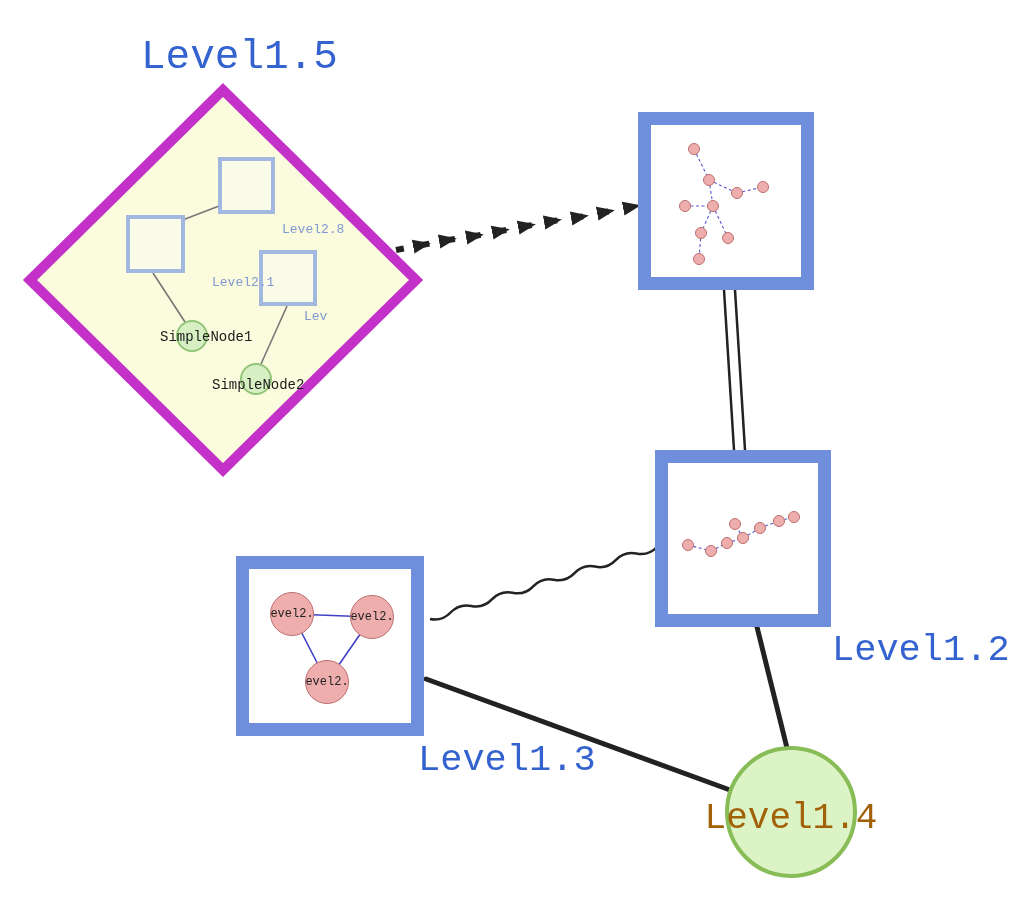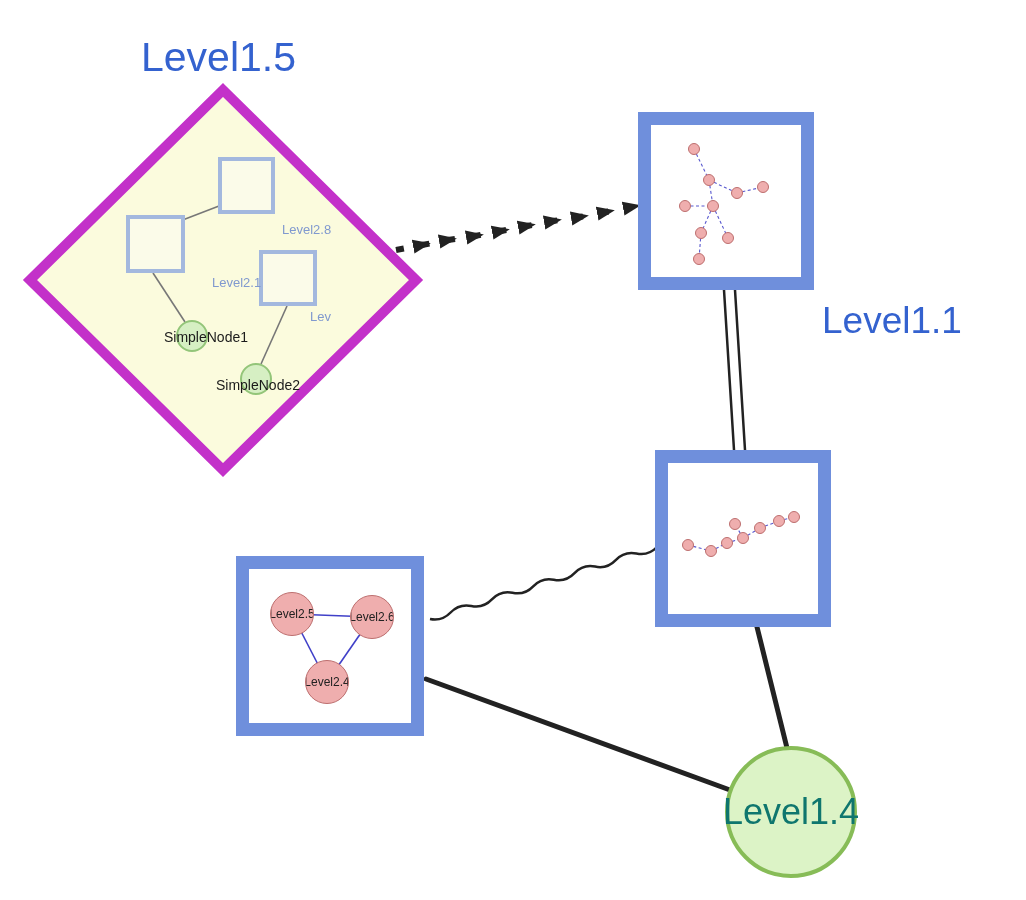--- a/index.html
+++ b/index.html
@@ -1,18 +1,18 @@
 <!DOCTYPE html>
 <html style="--label-blue: #3462cf; --group-border: #6f8fdc; --diamond-stroke: #c331c9; --diamond-fill: #fbfbdd; --square-border: #a3b8de; --square-fill: #fbfbe9; --inner-label-blue: #8099cf; --green-fill: #d6efc3; --green-border: #93c579; --l14-fill: #dcf3c6; --l14-border: #87bc57; --pink-fill: #efaeae; --pink-border: #bd6e6e; --edge-color: #222222; --inner-edge-blue: #5858cf; --triangle-edge-blue: #4040c8; --diamond-inner-edge: #777777;"><head>
 <meta charset="utf-8">
 <style>
   html,body{margin:0;padding:0;background:#fff;}
   .canvas{
     position:relative;width:1026px;height:900px;background:#ffffff;overflow:hidden;
-    font-family:Liberation Sans, sans-serif;
+    font-family:Liberation Mono, monospace;
   }
   .layer{position:absolute;left:0;top:0;}
   svg{display:block;}
 
   
   .arrow-edge{fill:none;stroke:var(--edge-color);stroke-width:6;stroke-dasharray:8 18;}
   #edge-layer marker path{fill:var(--edge-color);stroke:none;}
   .thin-edge{fill:none;stroke:var(--edge-color);stroke-width:2.5;}
   .thick-edge{fill:none;stroke:var(--edge-color);stroke-width:5;stroke-linecap:round;}
   .inner-edge{stroke:var(--diamond-inner-edge);stroke-width:1.6;}
@@ -20,21 +20,21 @@
   .mini-edge{stroke:var(--inner-edge-blue);stroke-width:1.1;stroke-dasharray:3 2.5;}
   .mini-node{fill:var(--pink-fill);stroke:var(--pink-border);stroke-width:1;}
 
   
   .diamond{fill:var(--diamond-fill);stroke:var(--diamond-stroke);stroke-width:10;stroke-linejoin:miter;}
 
   
   .big-label{position:absolute;color:var(--label-blue);font-size:37px;white-space:nowrap;}
   .inner-label{position:absolute;color:var(--inner-label-blue);font-size:13px;white-space:nowrap;}
   .node-label{position:absolute;color:#1b1b1b;font-size:14px;text-align:center;white-space:nowrap;}
-  .l14-label{position:absolute;color:#0f766e;font-size:36px;text-align:center;white-space:nowrap;}
+  .l14-label{position:absolute;color:#a16207;font-size:36px;text-align:center;white-space:nowrap;margin-top:7px;}
 
   
   .inner-square{position:absolute;box-sizing:border-box;background:var(--square-fill);border:4px solid var(--square-border);}
   .green-node{position:absolute;width:32px;height:32px;border-radius:50%;box-sizing:border-box;
     background:var(--green-fill);border:2px solid var(--green-border);}
   .group-box{position:absolute;box-sizing:border-box;background:#ffffff;border:13px solid var(--group-border);}
   .pink-node{position:absolute;width:44px;height:44px;border-radius:50%;box-sizing:border-box;
     background:var(--pink-fill);border:1.5px solid var(--pink-border);
     display:flex;align-items:center;justify-content:center;overflow:hidden;}
   .pink-node span{font-size:12px;color:#222;white-space:nowrap;}
@@ -72,21 +72,21 @@
   </svg>
 
   <div class="big-label" style="left:141px;top:34px;font-size:41px;">Level1.5</div>
 
   <div class="inner-square" style="left:218px;top:157px;width:57px;height:57px;"></div>
   <div class="inner-square" style="left:126px;top:215px;width:59px;height:58px;"></div>
   <div class="inner-square" style="left:259px;top:250px;width:58px;height:56px;"></div>
 
   <div class="inner-label" style="left:282px;top:222px;">Level2.8</div>
   <div class="inner-label" style="left:189px;top:275px;margin-left:23px;">Level2.1</div>
-  <div class="inner-label" style="left:304px;top:309px;margin-left:6px;">Lev</div>
+  <div class="inner-label" style="left:304px;top:309px;">Lev</div>
 
   <div class="green-node" style="left:176px;top:320px;"></div>
   <div class="green-node" style="left:240px;top:363px;"></div>
   <div class="node-label" style="left:160px;top:329px;width:92px;">SimpleNode1</div>
   <div class="node-label" style="left:212px;top:377px;width:92px;">SimpleNode2</div>
 
   <div class="group-box" style="left:638px;top:112px;width:176px;height:178px;">
     <svg id="mini-1" width="150" height="152">
         <line x1="43" y1="24" x2="58" y2="55" class="mini-edge"></line>
         <line x1="58" y1="55" x2="62" y2="81" class="mini-edge"></line>
@@ -138,18 +138,19 @@
       <span>Level2.5</span>
     </div>
     <div class="pink-node" style="left:101px;top:26px;">
       <span>Level2.6</span>
     </div>
     <div class="pink-node" style="left:56px;top:91px;">
       <span>Level2.4</span>
     </div>
   </div>
 
-  <div class="big-label" style="left:822px;top:300px;">Level1.1</div>
+  <div class="big-label" style="left:832px;top:629px;">Level1.2</div>
+  <div class="big-label" style="left:418px;top:739px;">Level1.3</div>
 
   <div class="l14-circle" style="left:725px;top:746px;"></div>
   <div class="l14-label" style="left:691px;top:791px;width:200px;">Level1.4</div>
 
 </div>
 
 </body></html>

